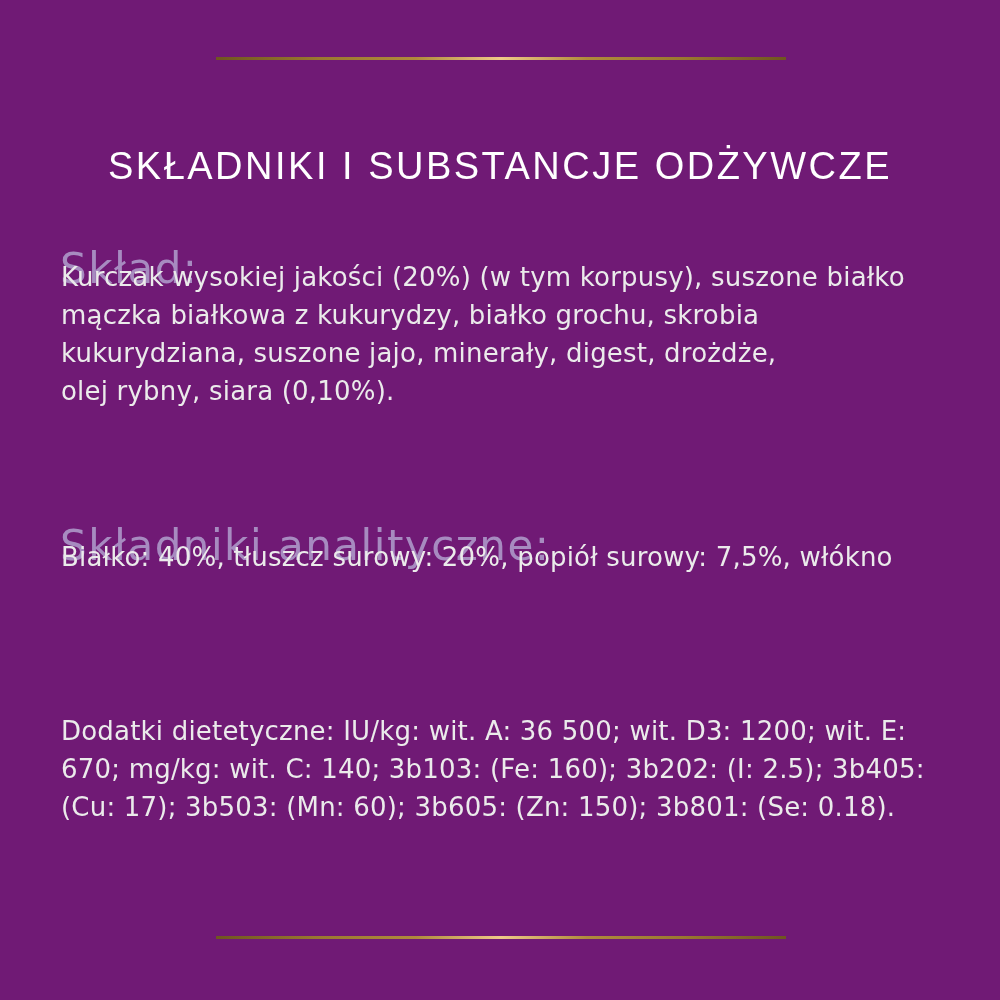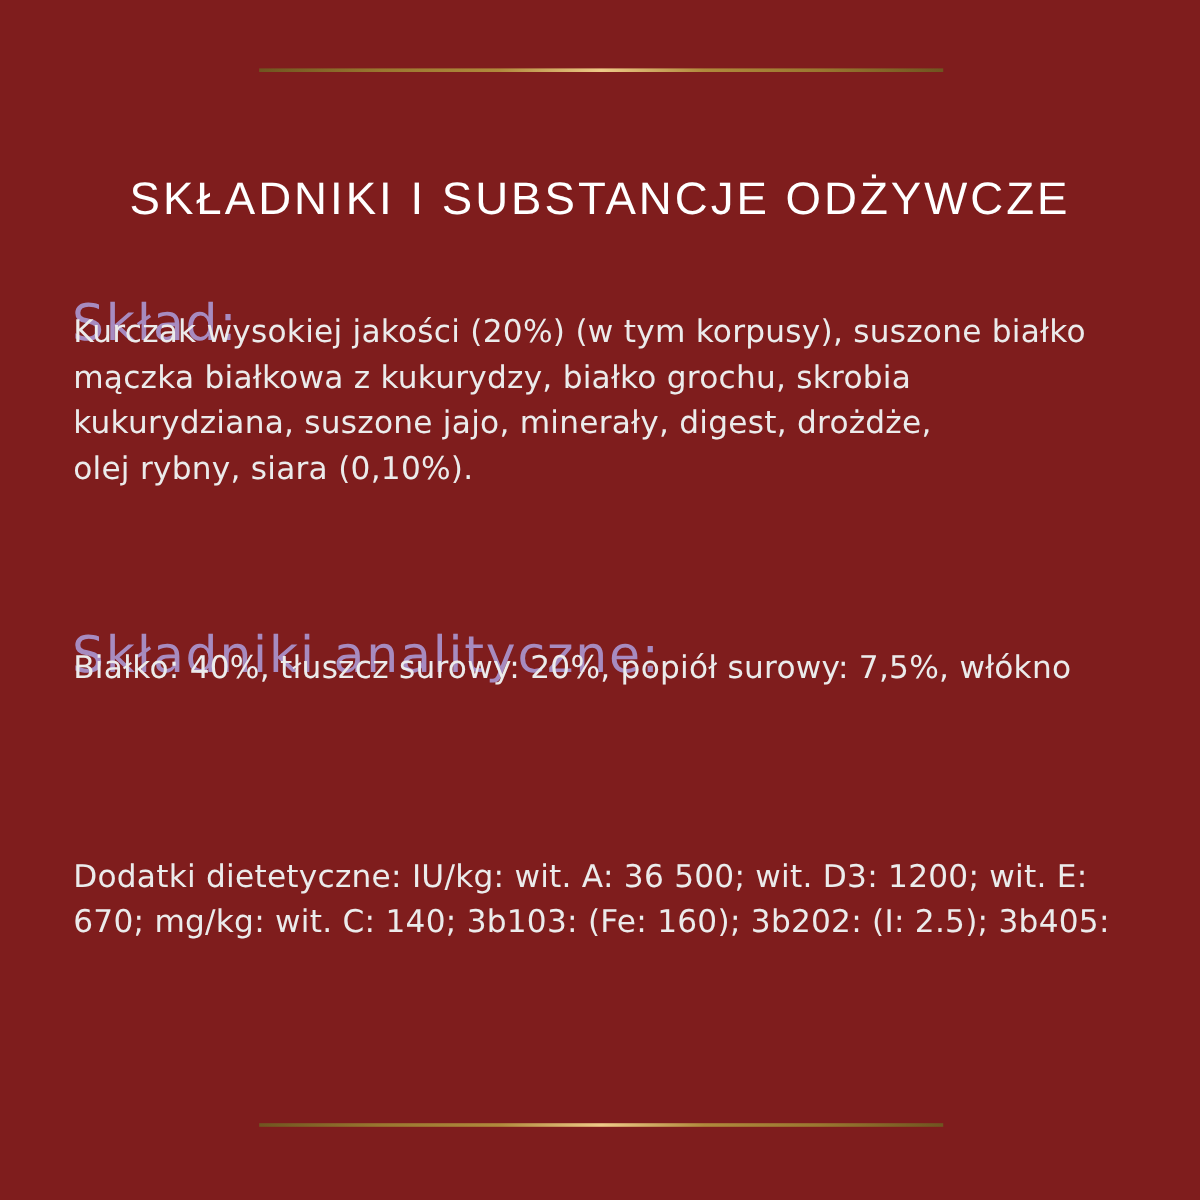--- a/index.html
+++ b/index.html
@@ -4,21 +4,21 @@
 <style>
   html, body {
     margin: 0;
     padding: 0;
     background: #000000;
   }
   .screen {
     position: relative;
     width: 1000px;
     height: 1000px;
-    background: #7f1d1d;
+    background: #701a75;
     overflow: hidden;
     font-family: "DejaVu Sans", sans-serif;
   }
   .gold-line {
     position: absolute;
     left: 216px;
     width: 570px;
     height: 3px;
     background: linear-gradient(90deg,
       #6f5520 0%,
@@ -94,17 +94,18 @@
   </div>
 
   <h2 class="section-heading heading-analityczne">Składniki analityczne:</h2>
   <div class="body-text body-analityczne">
     <div class="line">Białko: 40%, tłuszcz surowy: 20%, popiół surowy: 7,5%, włókno</div>
   </div>
 
   <div class="body-text body-dodatki">
     <div class="line">Dodatki dietetyczne: IU/kg: wit. A: 36 500; wit. D3: 1200; wit. E:</div>
     <div class="line">670; mg/kg: wit. C: 140; 3b103: (Fe: 160); 3b202: (I: 2.5); 3b405:</div>
+    <div class="line">(Cu: 17); 3b503: (Mn: 60); 3b605: (Zn: 150); 3b801: (Se: 0.18).</div>
   </div>
 
   <div class="gold-line bottom"></div>
 
 </div>
 
 </body></html>

